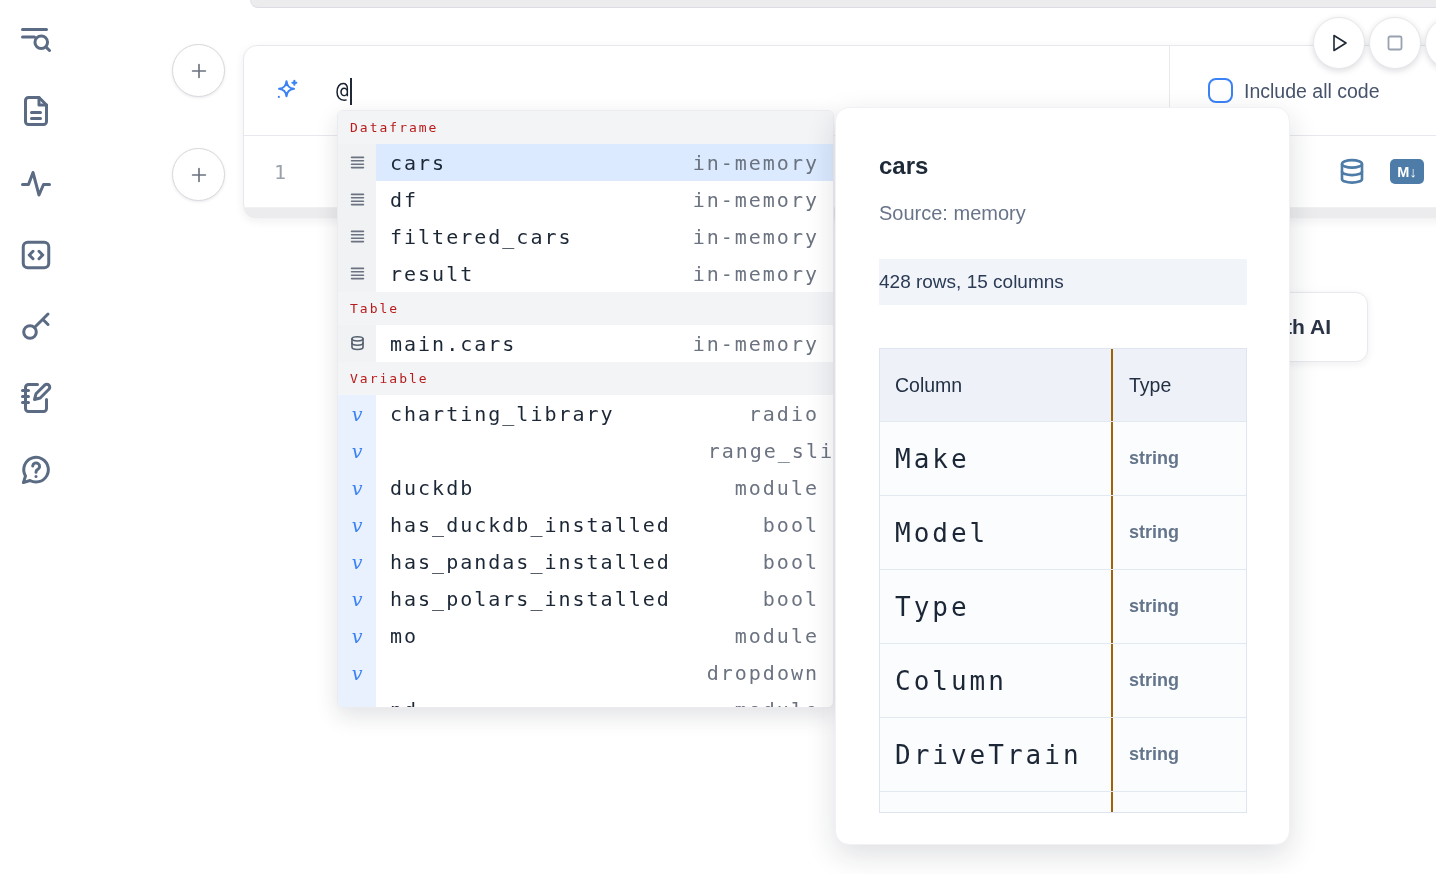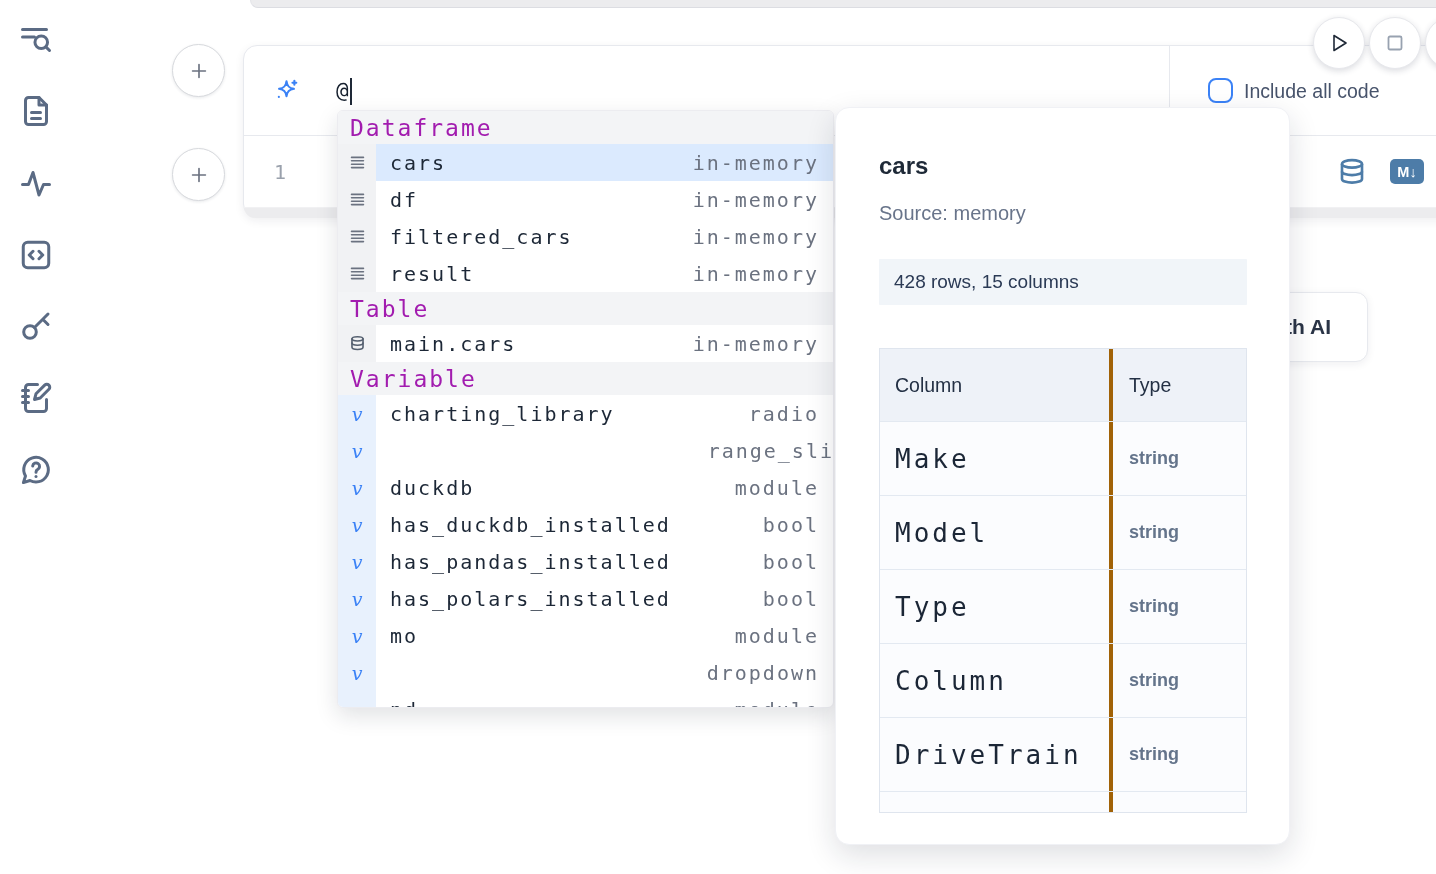--- a/index.html
+++ b/index.html
@@ -64,22 +64,22 @@
             border:1px solid #e7e9ee; border-radius:12px; box-shadow:0 2px 8px rgba(25,35,60,.07);
             z-index:2; display:flex; align-items:center; justify-content:flex-end;
             padding-right:36px; cursor:pointer; overflow:visible; }
   .gen-ai span { font-size:21px; font-weight:bold; color:#2a3446; white-space:nowrap; }
 
   
   .dropdown { position:absolute; left:337px; top:110px; width:497px; height:598px; background:#fff;
               border:1px solid #ececf0; border-radius:6px; box-shadow:0 8px 22px rgba(20,30,50,.13);
               overflow:hidden; z-index:10; }
   .ac-head { height:33px; background:#f3f4f6; display:flex; align-items:center; padding-left:12px;
-             font-family:"DejaVu Sans Mono", monospace; font-size:23px; letter-spacing:2px;
-             color:#a21caf; }
+             font-family:"DejaVu Sans Mono", monospace; font-size:13px; letter-spacing:2px;
+             color:#b91c1c; }
   .ac-row { height:37px; display:flex; align-items:stretch; cursor:pointer; }
   .gut { width:38px; flex:0 0 38px; display:flex; align-items:center; justify-content:center; }
   .df-gut { background:#f1f2f4; }
   .var-gut { background:#e8f1fd; }
   .gut svg { width:17px; height:17px; stroke:#6b7280; fill:none; stroke-width:1.9; stroke-linecap:round; }
   .gut .tbl-svg { stroke:#556070; }
   .vglyph { font-family:"DejaVu Serif", serif; font-style:italic; font-size:19px; color:#3b82f6; }
   .ac-body { flex:1; display:flex; align-items:center; padding:0 14px 0 14px; min-width:0; }
   .ac-row.sel .ac-body { background:#dbeafe; }
   .nm { font-family:"DejaVu Sans Mono", monospace; font-size:20px; letter-spacing:2px; color:#1c2736;
@@ -88,27 +88,27 @@
         color:#6b7280; white-space:nowrap; }
   .dt.bleed { margin-right:-15px; }
 
   
   .panel { position:absolute; left:835px; top:107px; width:455px; height:738px; background:#fff;
            border:1px solid #f0f1f5; border-radius:14px; box-shadow:0 10px 30px rgba(20,30,50,.14);
            z-index:20; }
   .panel-title { position:absolute; left:43px; top:44px; font-size:24px; font-weight:bold; color:#1e2937; }
   .panel-src { position:absolute; left:43px; top:94px; font-size:20px; color:#68748a; }
   .shape-badge { position:absolute; left:43px; top:151px; width:368px; height:46px; background:#f1f5f9;
-                 border-radius:1px; display:flex; align-items:center; padding-left:15px;
+                 border-radius:1px; display:flex; align-items:center; 
                  font-size:19px; color:#2b3a55; }
   .ptable { position:absolute; left:43px; top:240px; width:368px; height:465px;
             border:1px solid #dfe5ee; overflow:hidden; background:#fbfcfe; }
   .prow { display:flex; height:74px; border-top:1px solid #e3e9f1; }
   .prow.head { height:72px; border-top:none; background:#eef2f8; }
-  .pc1 { width:233px; border-right:4px solid #a16207; display:flex; align-items:center;
+  .pc1 { width:233px; border-right:2px solid #a16207; display:flex; align-items:center;
          padding-left:15px; }
   .pc2 { flex:1; display:flex; align-items:center; padding-left:16px; }
   .phead-txt { font-size:19.5px; color:#233044; }
   .pname { font-family:"DejaVu Sans Mono", monospace; font-size:26px; letter-spacing:3px; color:#1b2636; }
   .ptype { font-size:18px; color:#64748b;font-weight:bold; }
 </style>
 </head>
 <body>
 
 <div class="stage">

